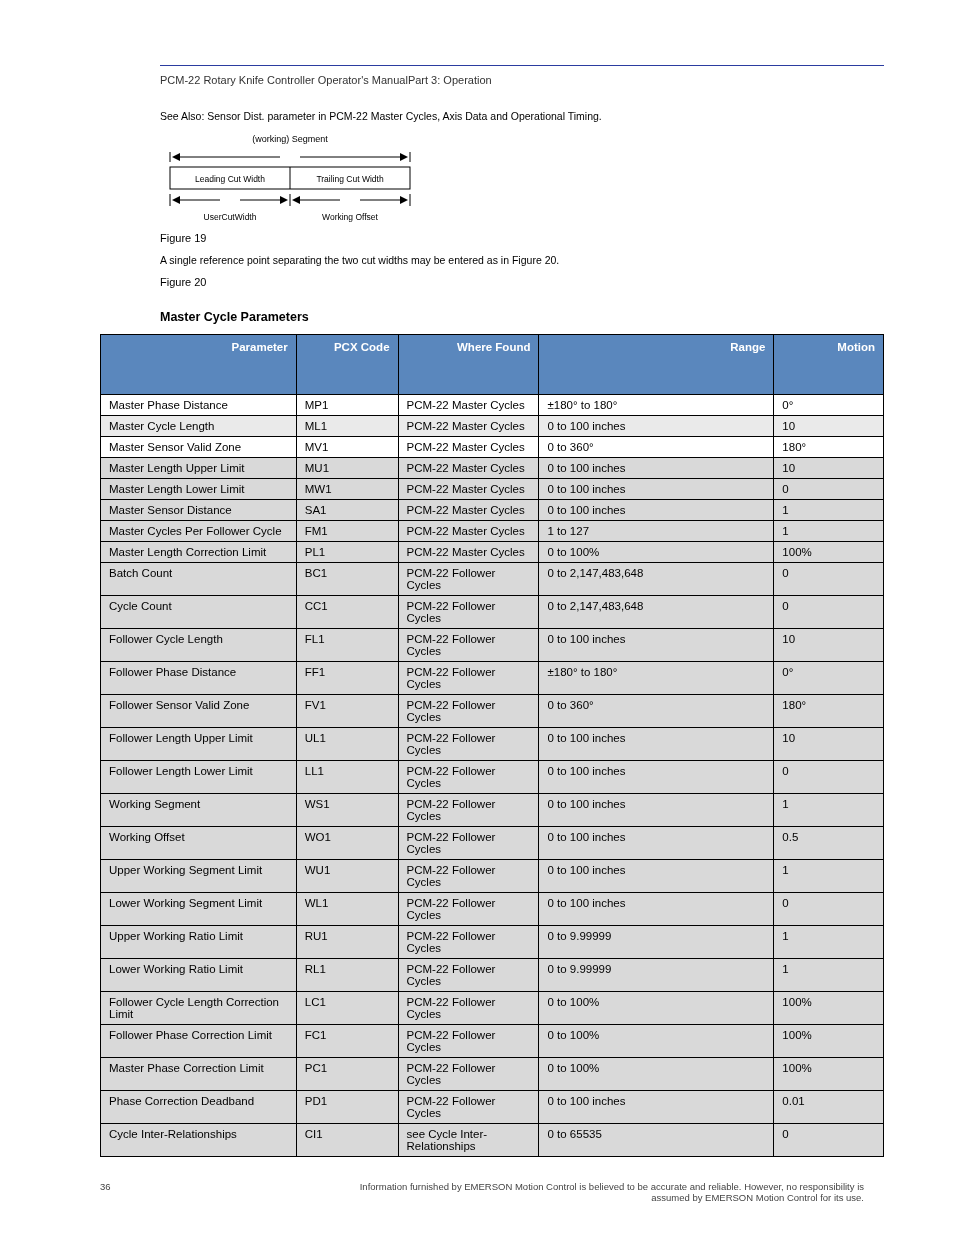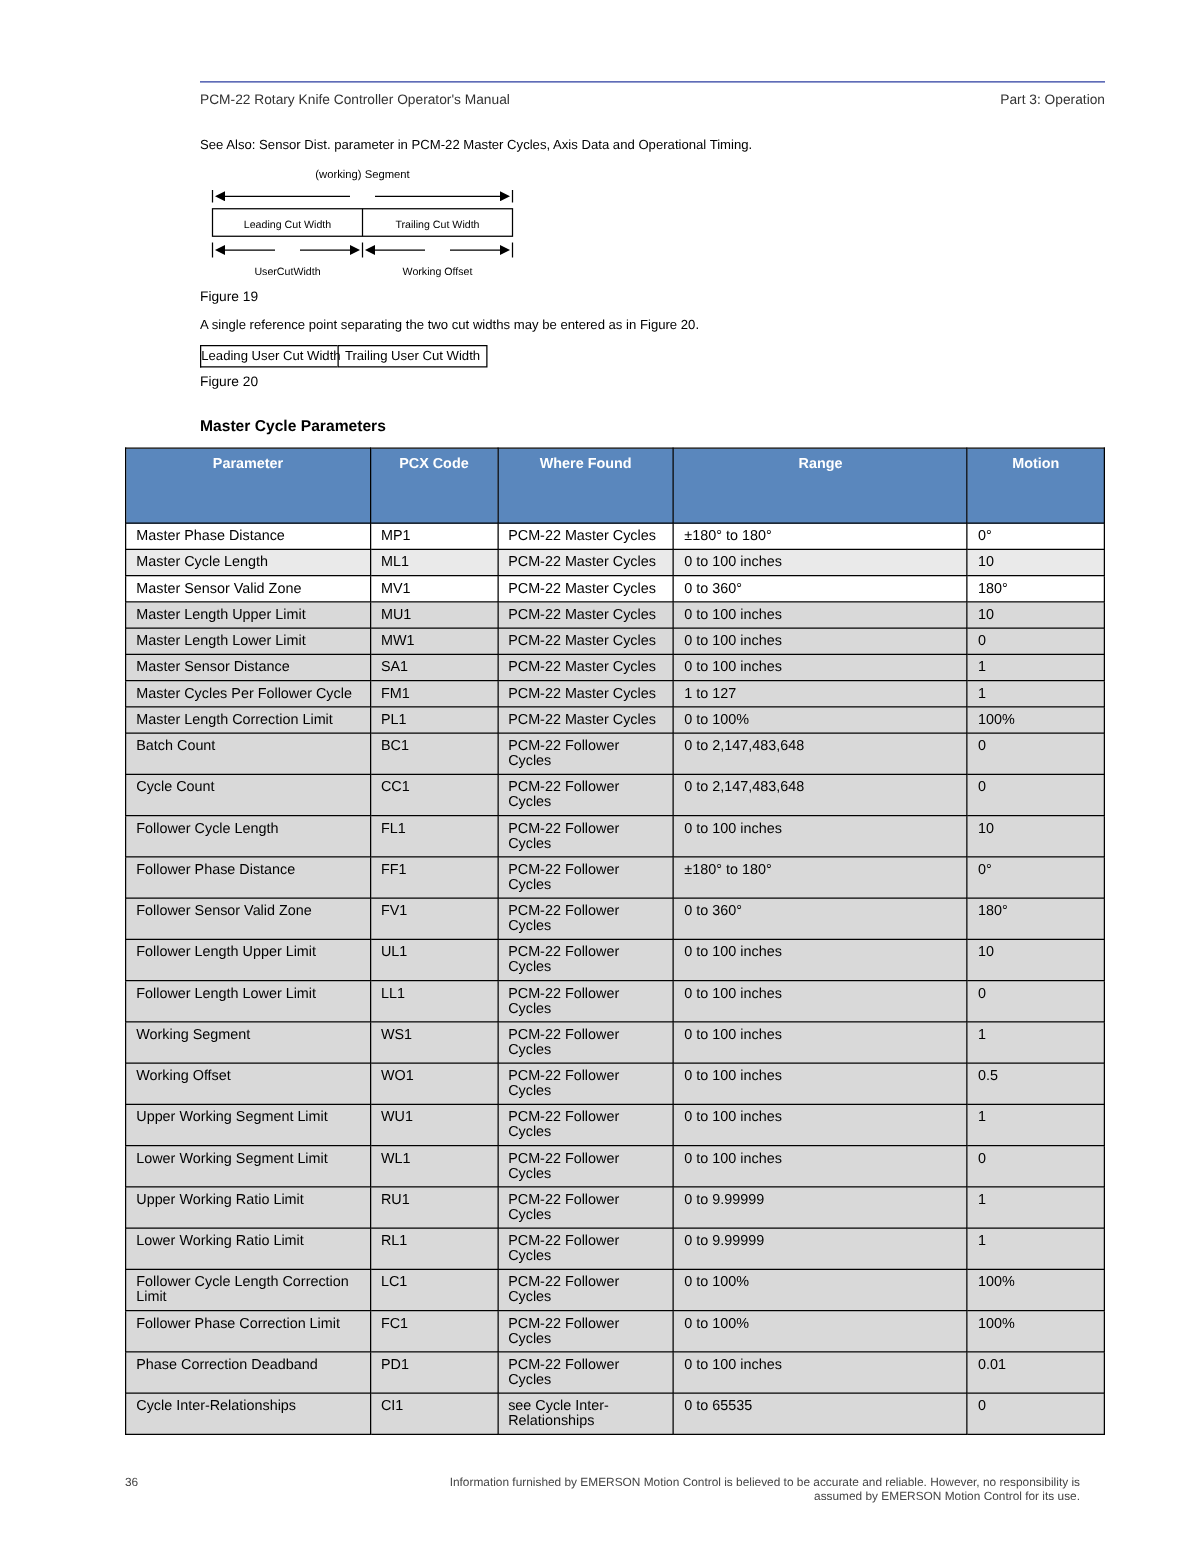--- a/index.html
+++ b/index.html
@@ -12,21 +12,21 @@
     height: 1235px;
     position: relative;
     padding: 35px 70px 30px 100px;
   }
   .header-line {
     border-top: 1px solid #2b3ca0;
     margin: 30px 0 8px 60px;
   }
   .header-row {
     display: flex;
-    justify-content: space-between;
+    justify-content: flex-start;
     font-size: 11px;
     color: #333;
     margin-left: 60px;
     margin-bottom: 24px;
   }
   .topic {
     font-size: 10.5px;
     margin: 6px 0 6px 60px;
   }
   .fig {
@@ -40,21 +40,21 @@
   }
   .tablewrap { margin-left: 0; }
   .tbl {
     border-collapse: collapse;
     width: 100%;
     font-size: 11.5px;
   }
   .tbl th {
     background: #5a87bd;
     color: #fff;
-    text-align: center;
+    text-align: right;
     font-weight: bold;
     padding: 6px 8px;
     border: 1px solid #000;
     vertical-align: top;
     height: 60px;
     margin-left: 28px;
   }
   .tbl td {
     border: 1px solid #000;
     padding: 4px 8px;
@@ -120,23 +120,20 @@
     <line x1="200" y1="68" x2="246" y2="68" stroke="#000" marker-end="url(#ah)"></line>
     <text x="70" y="88" font-size="8.5" text-anchor="middle">UserCutWidth</text>
     <text x="190" y="88" font-size="8.5" text-anchor="middle">Working Offset</text>
   </svg>
   <div class="fig-label">Figure 19</div>
 </div>
 
 <p class="topic">A single reference point separating the two cut widths may be entered as in Figure 20.</p>
 
 <div class="fig">
-  <div class="sig-row">
-    <span class="sig-cell1" style="width:110px;border-right:none">Leading User Cut Width</span><span class="sig-cell2" style="width:120px">Trailing User Cut Width</span>
-  </div>
   <div class="fig-label" style="margin-top:6px">Figure 20</div>
 </div>
 
 <h3 class="section">Master Cycle Parameters</h3>
 
 <div class="tablewrap">
   <table class="tbl">
     <thead>
       <tr>
         <th style="width:25%">Parameter</th>
@@ -302,20 +299,27 @@
           <td>100%</td>
         </tr>
         <tr class="d">
           <td>Follower Phase Correction Limit</td>
           <td>FC1</td>
           <td>PCM-22 Follower Cycles</td>
           <td>0 to 100%</td>
           <td>100%</td>
         </tr>
         <tr class="d">
+          <td>Master Phase Correction Limit</td>
+          <td>PC1</td>
+          <td>PCM-22 Follower Cycles</td>
+          <td>0 to 100%</td>
+          <td>100%</td>
+        </tr>
+        <tr class="d">
           <td>Phase Correction Deadband</td>
           <td>PD1</td>
           <td>PCM-22 Follower Cycles</td>
           <td>0 to 100 inches</td>
           <td>0.01</td>
         </tr>
         <tr class="d">
           <td>Cycle Inter-Relationships</td>
           <td>CI1</td>
           <td>see Cycle Inter-Relationships</td>

